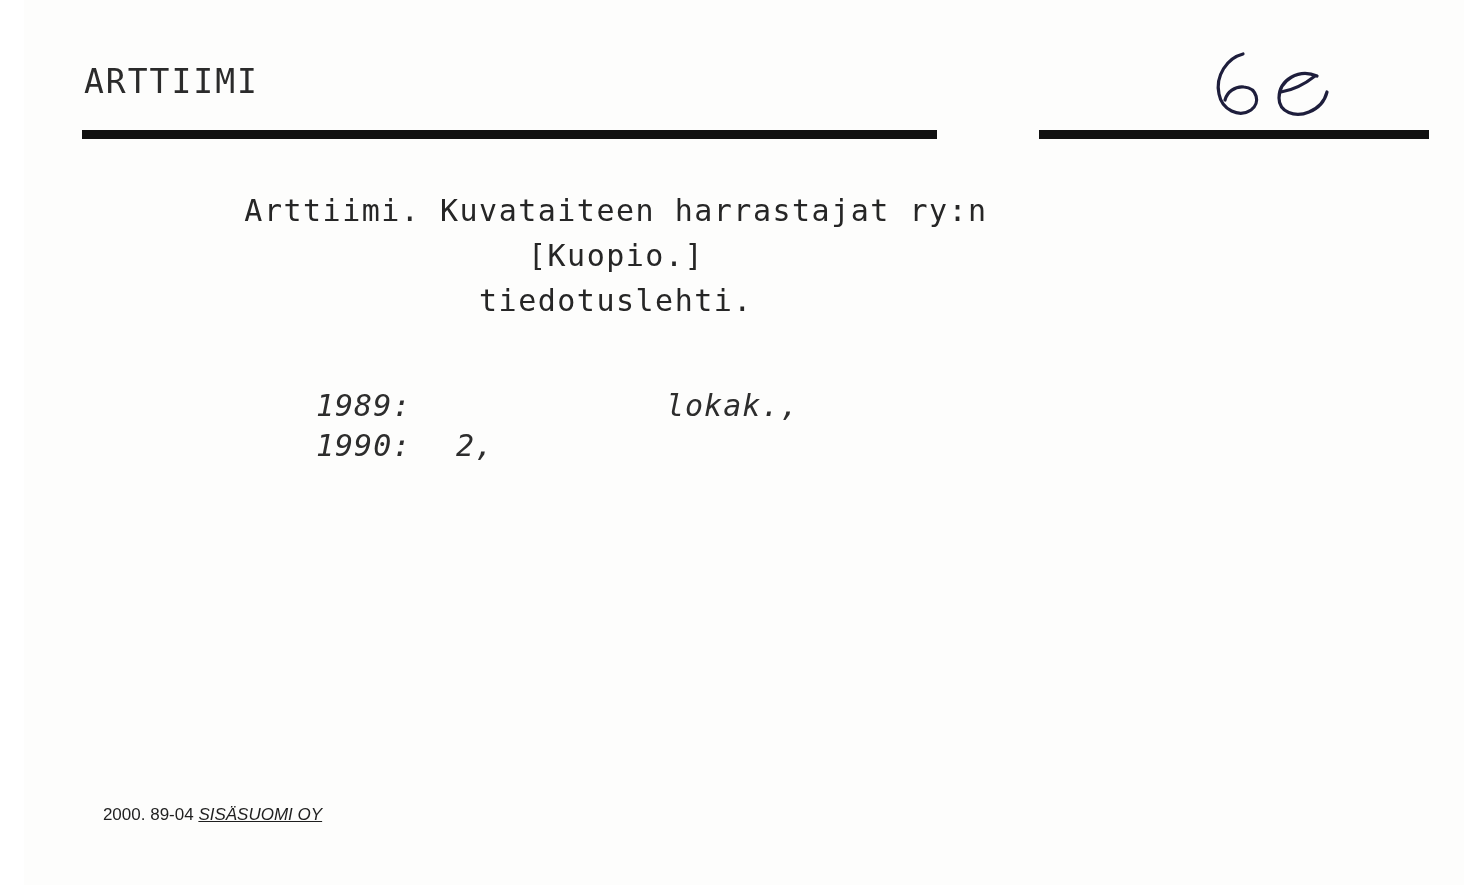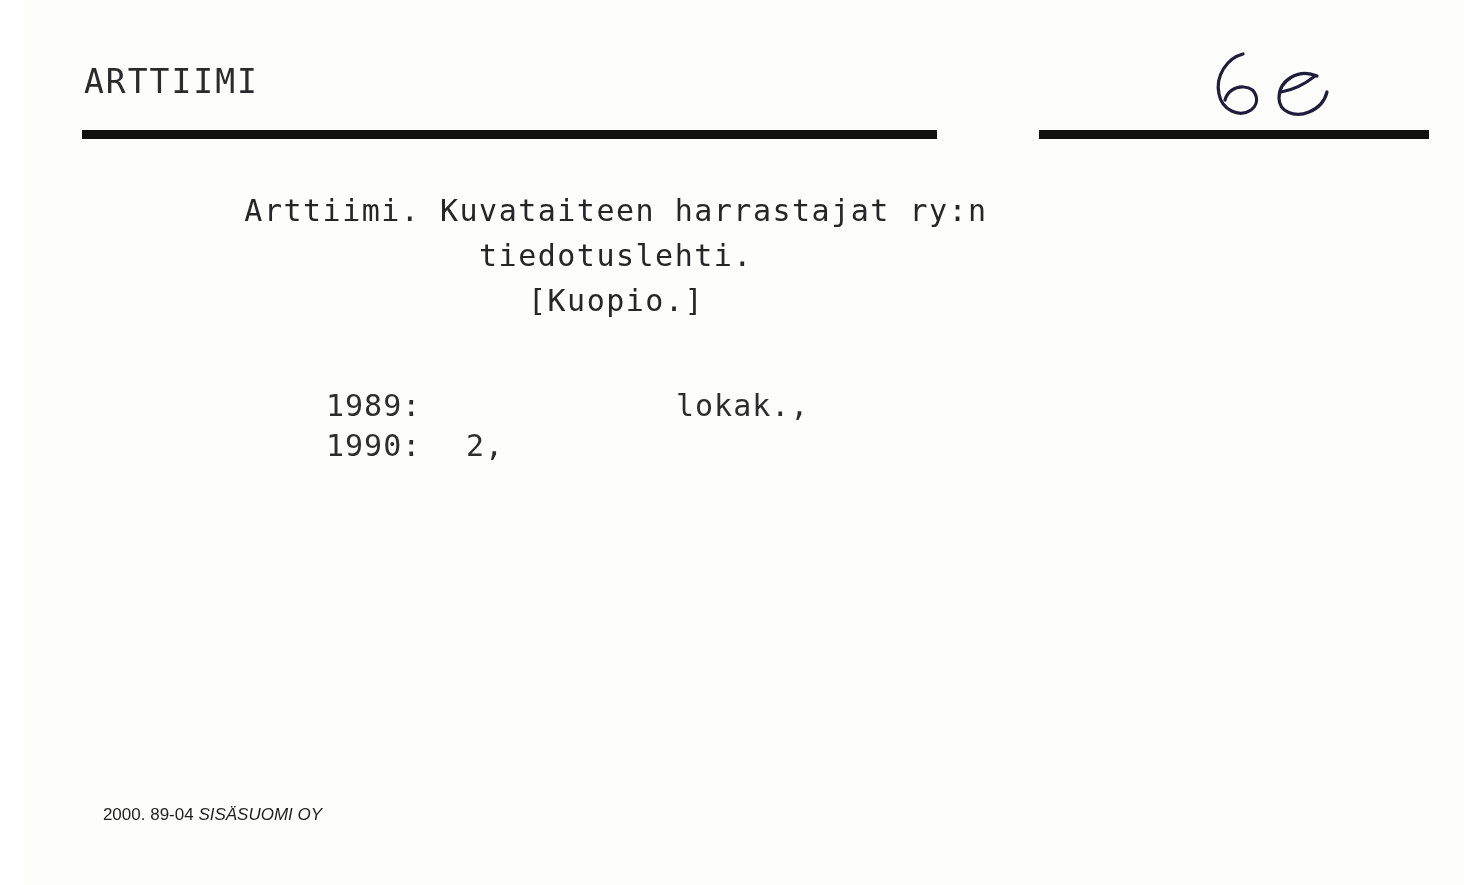--- a/index.html
+++ b/index.html
@@ -77,22 +77,23 @@
     line-height: 45px;
     letter-spacing: 1.5px;
     color: #262626;
     white-space: pre;
     text-align: center;
   }
 
   
   .issues {
     position: absolute;
-    left: 302px;
+    left: 292px;
     top: 388px;
+    font-style: italic;
   }
   .issue-row {
     display: flex;
     align-items: baseline;
     height: 40px;
     white-space: pre;
   }
   .issue-year {
     width: 140px;
     font-family: "DejaVu Sans Mono", monospace;
@@ -121,42 +122,43 @@
     left: 60px;
     top: 785px;
     font-family: "Liberation Sans", sans-serif;
     font-size: 17px;
     color: #1f1f1f;
     white-space: pre;
   }
   .imprint .company {
     font-style: italic;
     font-family: "Liberation Sans", sans-serif;
+    text-decoration: underline;
   }
 </style>
 </head>
 <body>
 
 <div class="card">
 
   <div class="header-title">ARTTIIMI</div>
 
   <div class="rule-left"></div>
   <div class="rule-right"></div>
 
   <svg class="hand-mark" viewBox="0 0 170 90">
     <path d="M44 12 C28 16, 16 34, 20 52 C23 68, 40 76, 52 68 C62 61, 58 46, 45 45 C36 44, 28 50, 26 58" fill="none" stroke="#1e1e3c" stroke-width="3.2" stroke-linecap="round"></path>
     <path d="M118 34 C100 26, 80 38, 80 56 C80 70, 96 76, 110 70 C120 66, 126 58, 128 50" fill="none" stroke="#1e1e3c" stroke-width="3.2" stroke-linecap="round"></path>
     <path d="M82 50 C94 48, 106 42, 116 34" fill="none" stroke="#1e1e3c" stroke-width="3" stroke-linecap="round"></path>
   </svg>
 
   <div class="body-block">
     <div class="body-line">Arttiimi. Kuvataiteen harrastajat ry:n</div>
+    <div class="body-line">[Kuopio.]</div>
     <div class="body-line">tiedotuslehti.</div>
-    <div class="body-line">[Kuopio.]</div>
   </div>
 
   <div class="issues">
     <div class="issue-row">
       <span class="issue-year">1989:</span>
       <span class="issue-num"></span>
       <span class="issue-note">lokak.,</span>
     </div>
     <div class="issue-row">
       <span class="issue-year">1990:</span>

